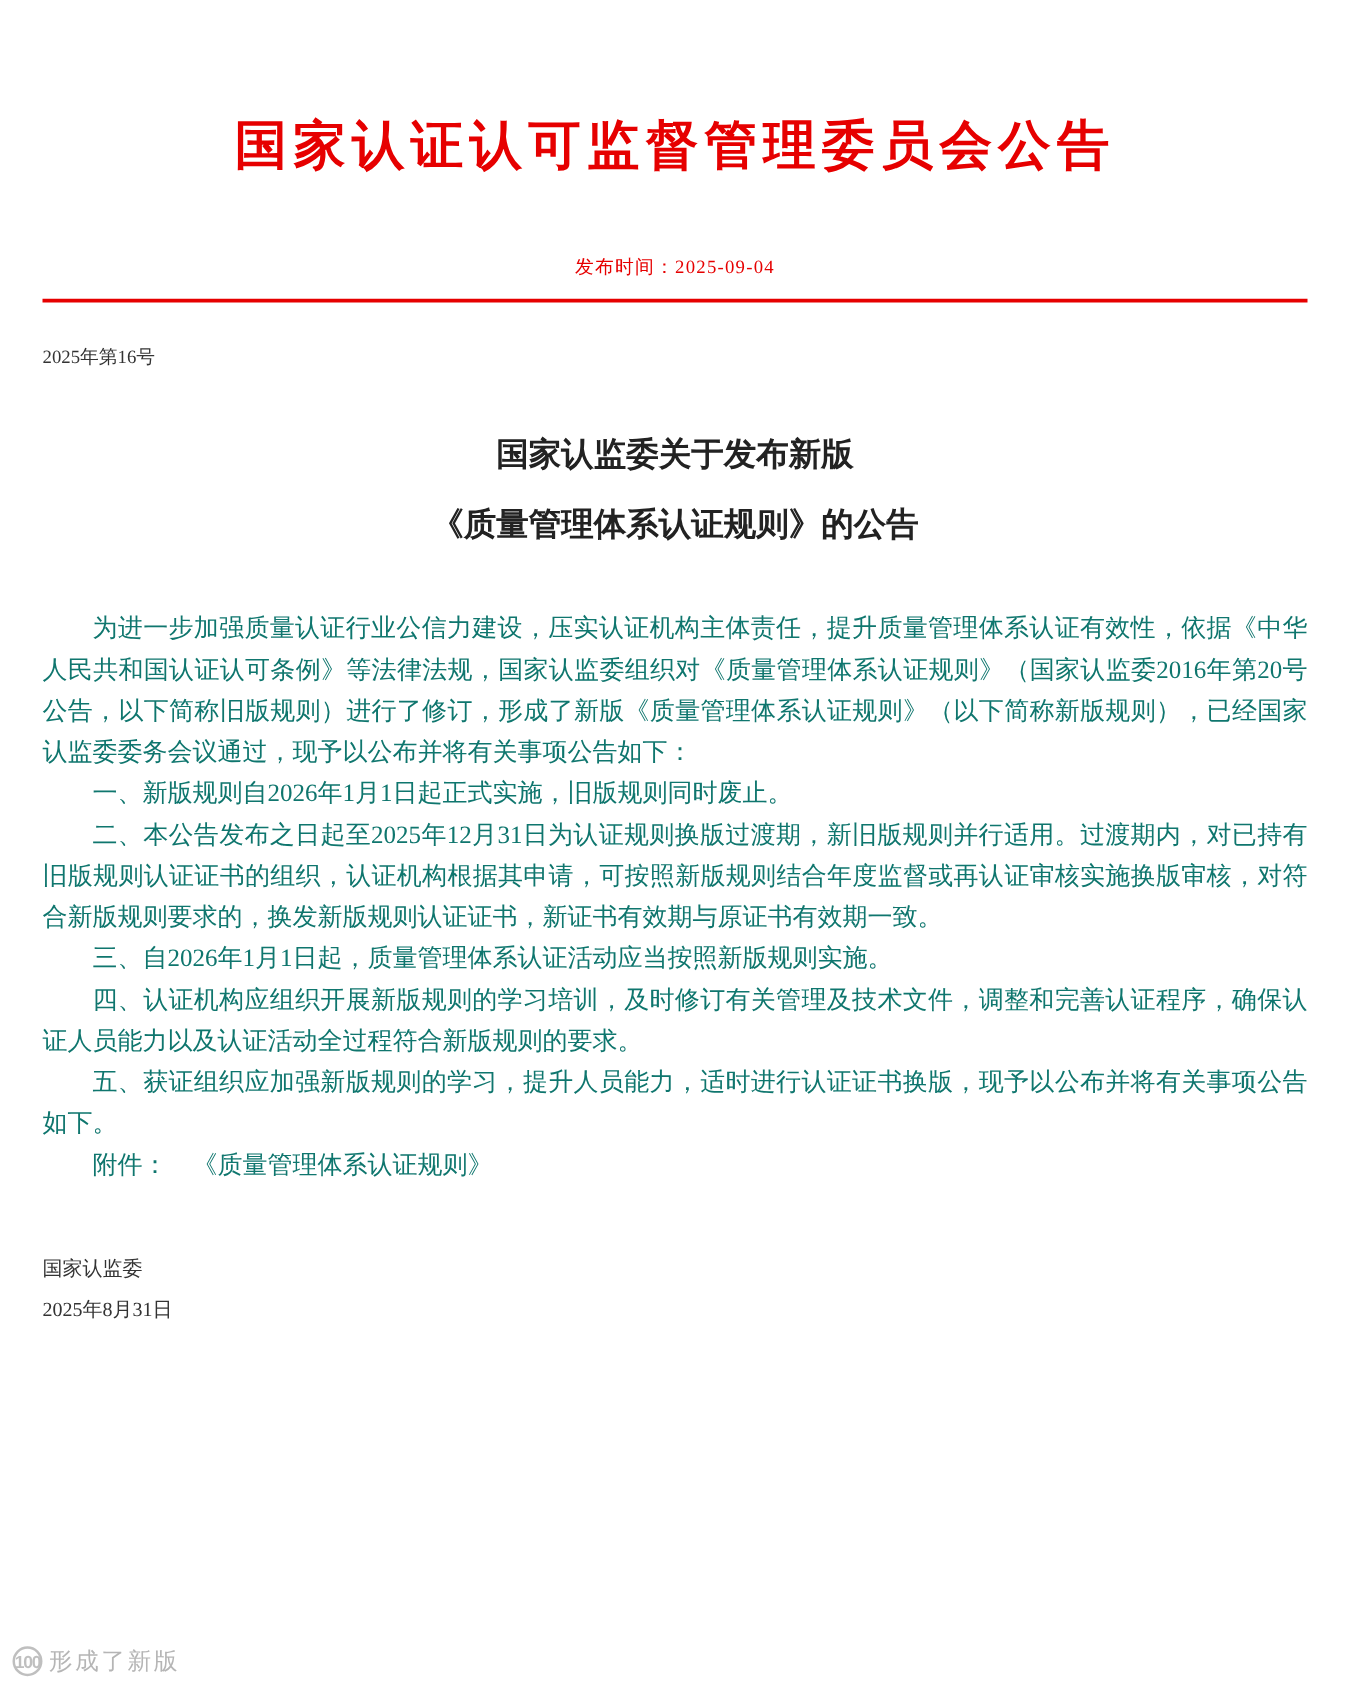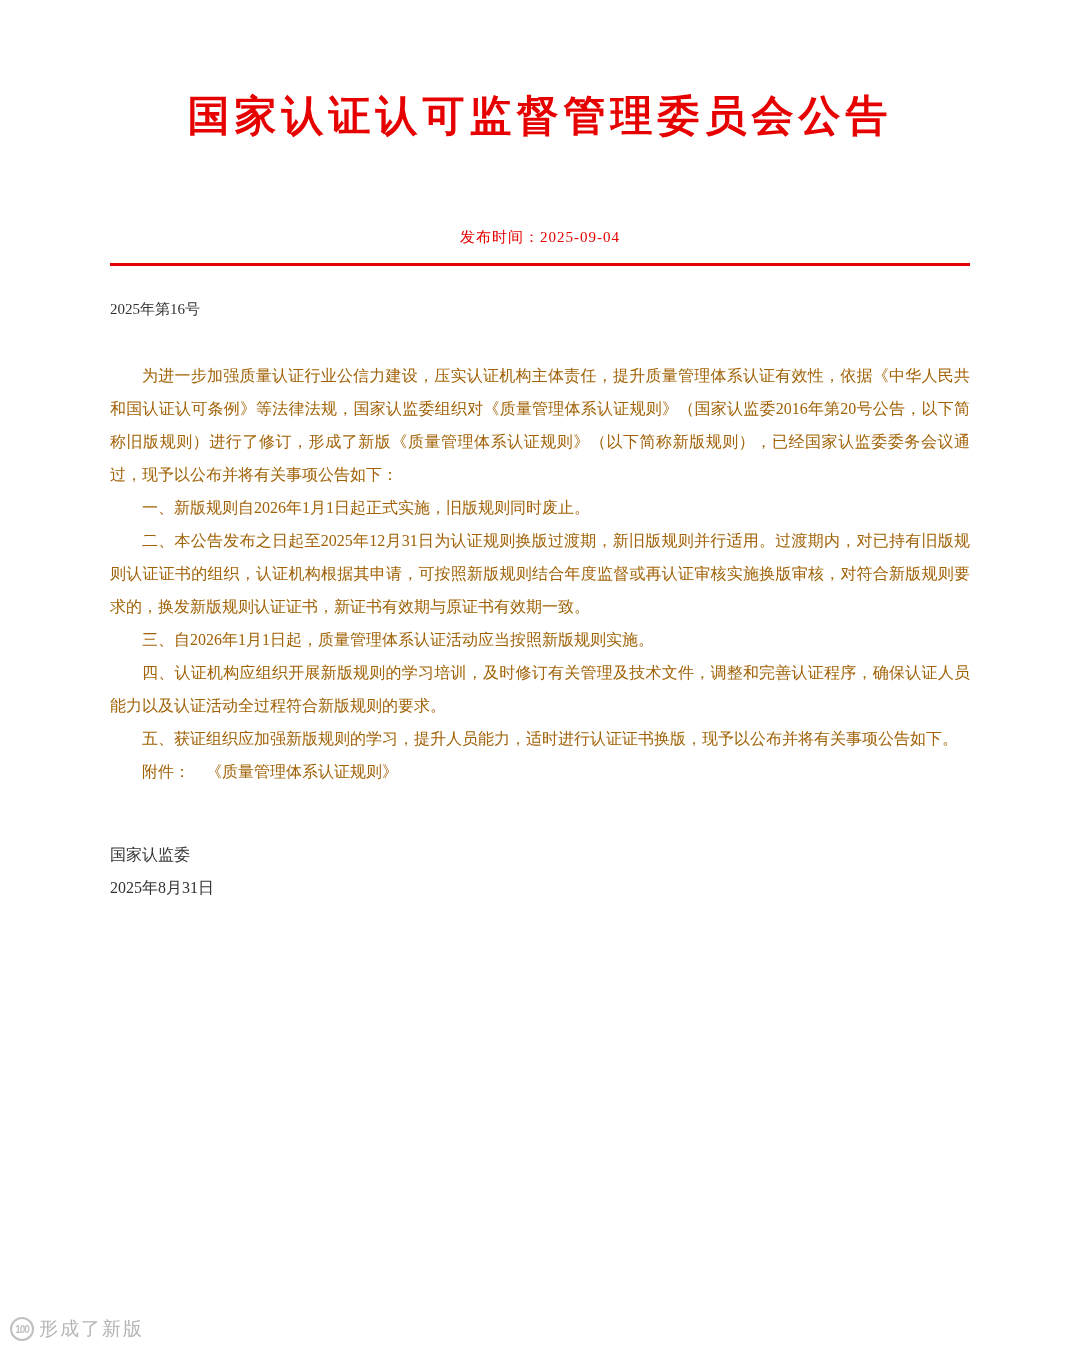--- a/index.html
+++ b/index.html
@@ -5,36 +5,36 @@
   * { box-sizing: border-box; }
   html, body { margin: 0; padding: 0; background: #ffffff; }
   body { font-family: "Liberation Serif", serif; color: #333333; }
 
   .page {
     position: relative;
     width: 1080px;
     height: 1350px;
     margin: 0 auto;
     background: #ffffff;
-    padding: 0 110px;
+    padding: 0 34px;
     overflow: hidden;
   }
 
   .doc-title {
     margin: 88px 0 0 0;
     text-align: center;
     font-family: "Liberation Sans", sans-serif;
     font-weight: 700;
     font-size: 42px;
     letter-spacing: 5px;
     color: #e60000;
   }
 
   .pub-date {
-    margin-top: 84px;
+    margin-top: 60px;
     text-align: center;
     font-size: 15px;
     letter-spacing: 1px;
     color: #e60000;
   }
 
   .red-rule {
     border: none;
     border-top: 3px solid #e60000;
     margin: 16px 0 0 0;
@@ -57,25 +57,25 @@
     color: #222222;
   }
   .doc-subtitle span { display: block; }
 
   .doc-content {
     margin-top: 40px;
   }
 
   .para {
     margin: 0;
-    font-size: 16px;
+    font-size: 20px;
     line-height: 33px;
     text-align: justify;
     text-indent: 2em;
-    color: #a16207;
+    color: #0f766e;
   }
 
   .attachment {
   }
 
   .sign-block {
     margin-top: 50px;
     text-align: left;
     font-size: 16px;
     line-height: 33px;
@@ -95,21 +95,21 @@
     font-family: "Liberation Sans", sans-serif;
   }
   .wm-icon {
     display: inline-flex;
     align-items: center;
     justify-content: center;
     width: 24px;
     height: 24px;
     border: 2px solid #b5b5b5;
     border-radius: 50%;
-    font-size: 10px;
+    font-size: 14px;
     font-weight: 700;
     color: #b5b5b5;
     letter-spacing: -1px;
   }
   .wm-text {
     font-size: 19px;
     letter-spacing: 2px;
     color: #a9a9a9;
   }
 </style>
@@ -122,20 +122,24 @@
     <h1 class="doc-title">国家认证认可监督管理委员会公告</h1>
 
     <div class="pub-date">发布时间：2025-09-04</div>
 
     <hr class="red-rule">
   </header>
 
   <main>
     <div class="doc-number">2025年第16号</div>
 
+    <h2 class="doc-subtitle">
+      <span>国家认监委关于发布新版</span>
+      <span>《质量管理体系认证规则》的公告</span>
+    </h2>
 
     <div class="doc-content">
       <p class="para">为进一步加强质量认证行业公信力建设，压实认证机构主体责任，提升质量管理体系认证有效性，依据《中华人民共和国认证认可条例》等法律法规，国家认监委组织对《质量管理体系认证规则》（国家认监委2016年第20号公告，以下简称旧版规则）进行了修订，形成了新版《质量管理体系认证规则》（以下简称新版规则），已经国家认监委委务会议通过，现予以公布并将有关事项公告如下：</p>
       <p class="para">一、新版规则自2026年1月1日起正式实施，旧版规则同时废止。</p>
       <p class="para">二、本公告发布之日起至2025年12月31日为认证规则换版过渡期，新旧版规则并行适用。过渡期内，对已持有旧版规则认证证书的组织，认证机构根据其申请，可按照新版规则结合年度监督或再认证审核实施换版审核，对符合新版规则要求的，换发新版规则认证证书，新证书有效期与原证书有效期一致。</p>
       <p class="para">三、自2026年1月1日起，质量管理体系认证活动应当按照新版规则实施。</p>
       <p class="para">四、认证机构应组织开展新版规则的学习培训，及时修订有关管理及技术文件，调整和完善认证程序，确保认证人员能力以及认证活动全过程符合新版规则的要求。</p>
       <p class="para">五、获证组织应加强新版规则的学习，提升人员能力，适时进行认证证书换版，现予以公布并将有关事项公告如下。</p>
 
       <p class="para attachment">附件：　《质量管理体系认证规则》</p>

